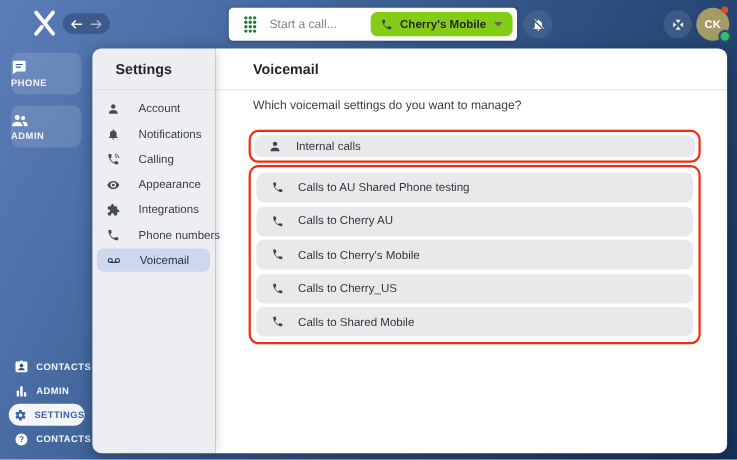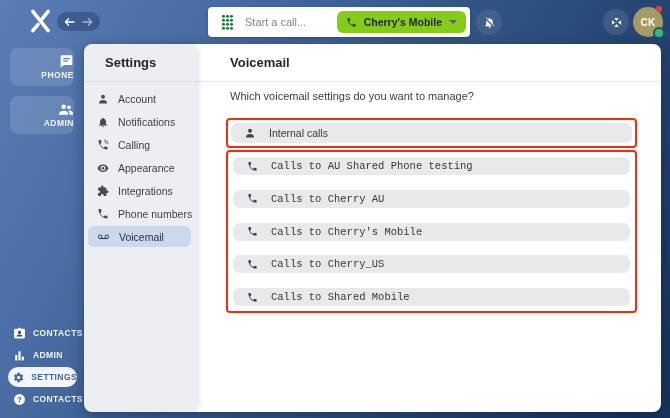--- a/index.html
+++ b/index.html
@@ -31,53 +31,53 @@
   .bellbtn { left:476px; top:9px; background:rgba(255,255,255,.08); }
   .collapsebtn { left:603px; top:9px; background:rgba(255,255,255,.10); }
   .avatar { position:absolute; left:633px; top:7px; width:30px; height:30px; border-radius:50%;
     background:#a49b66; color:#fff; font-size:10px; font-weight:bold; letter-spacing:.3px;
     display:flex; align-items:center; justify-content:center; cursor:pointer; }
   .dot-online { position:absolute; right:-2px; bottom:-2px; width:12px; height:12px; border-radius:50%;
     background:#2fbf71; border:2px solid #2b4a74; }
   .dot-alert { position:absolute; right:1px; top:-1px; width:6px; height:6px; border-radius:50%; background:#e8452f; }
   
   .railbtn { position:absolute; left:10px; width:64px; height:38px; border-radius:8px;
-    background:rgba(255,255,255,.13); display:flex; flex-direction:column; align-items:flex-end;
+    background:rgba(255,255,255,.13); display:flex; flex-direction:column; align-items:flex-start;
     justify-content:center; gap:2px; cursor:pointer; }
   .railbtn span { font-size:8.5px; font-weight:bold; letter-spacing:.5px; color:#f2f5f9; }
   .railbottom { position:absolute; left:0; top:322px; width:84px; }
   .railrow { height:22px; display:flex; align-items:center; gap:7px; padding-left:13px; cursor:pointer; }
   .railrow span { font-size:8.5px; font-weight:bold; letter-spacing:.4px; color:#f2f5f9; white-space:nowrap; }
   .railrow.active { height:20px; margin:1px 7px 1px 8px; padding-left:5px; background:#f3f5f8; border-radius:10px; }
   .railrow.active span { color:#3c62a9; }
   
   .card { position:absolute; left:84px; top:44px; width:577px; height:368px; border-radius:8px;
     display:flex; box-shadow:0 4px 14px rgba(6,18,38,.38); }
   .panel { width:112px; background:#edeef2; border-radius:8px 0 0 8px; position:relative; z-index:2;
     box-shadow:4px 0 8px -3px rgba(20,30,50,.18); }
   .panel-title { height:38px; line-height:38px; padding-left:21px; font-size:13px; font-weight:bold;
     color:#23272c; border-bottom:1px solid #dcdee2; }
   .menu { padding-top:5px; }
-  .mitem { height:23px; display:flex; align-items:center; gap:9px; padding-left:13px; cursor:pointer; }
+  .mitem { height:23px; display:flex; align-items:center; gap:17px; padding-left:13px; cursor:pointer; }
   .mitem span { font-size:10.5px; color:#3a3f45; white-space:nowrap; }
   .mitem.active { height:21px; margin:1px 5px 1px 4px; padding-left:9px; background:#cdd8ee; border-radius:6px; }
   .mitem.active span { color:#1f2c45; }
   .micon { flex:0 0 12px; display:flex; align-items:center; justify-content:center; }
   .main { flex:1; background:#fff; border-radius:0 8px 8px 0; position:relative; }
   .main-title { height:38px; line-height:38px; padding-left:34px; font-size:13px; font-weight:bold;
     color:#23272c; border-bottom:1px solid #e6e7e9; }
   .content { position:relative; height:329px; }
   .question { position:absolute; left:34px; top:8px; font-size:11px; color:#3c4043;text-align:center; }
-  .redbox { position:absolute; left:30px; width:411px; border:2.5px solid #f42b0c; border-radius:4px; }
+  .redbox { position:absolute; left:30px; width:411px; border:2.5px solid #f42b0c; border-radius:9px; }
   .redbox1 { top:36px; height:30px; }
   .redbox2 { top:68px; height:163px; display:flex; flex-direction:column; justify-content:space-between; padding:5px; }
   .vmbtn { background:#e9e9eb; border-radius:7px; display:flex; align-items:center; padding-left:13px; gap:13px; cursor:pointer; }
   .vmbtn span { font-size:10.5px; color:#33373c; white-space:nowrap; }
   .redbox1 .vmbtn { position:absolute; left:3px; right:3px; top:3px; bottom:3px; }
-  .redbox2 .vmbtn { height:18px; flex:0 0 auto;font-family:Liberation Mono, monospace; }
+  .redbox2 .vmbtn { height:27px; flex:0 0 auto; }
   .bicon { flex:0 0 12px; display:flex; align-items:center; justify-content:center; }
 </style>
 </head>
 <body>
 
 <div id="app">
 
   <svg class="logo" viewBox="0 0 26 28">
     <path d="M5 4 L21 24" stroke="#fff" stroke-width="3.6" stroke-linecap="round" fill="none"></path>
     <path d="M21 4 L14.5 12" stroke="#fff" stroke-width="3.6" stroke-linecap="round" fill="none"></path>

